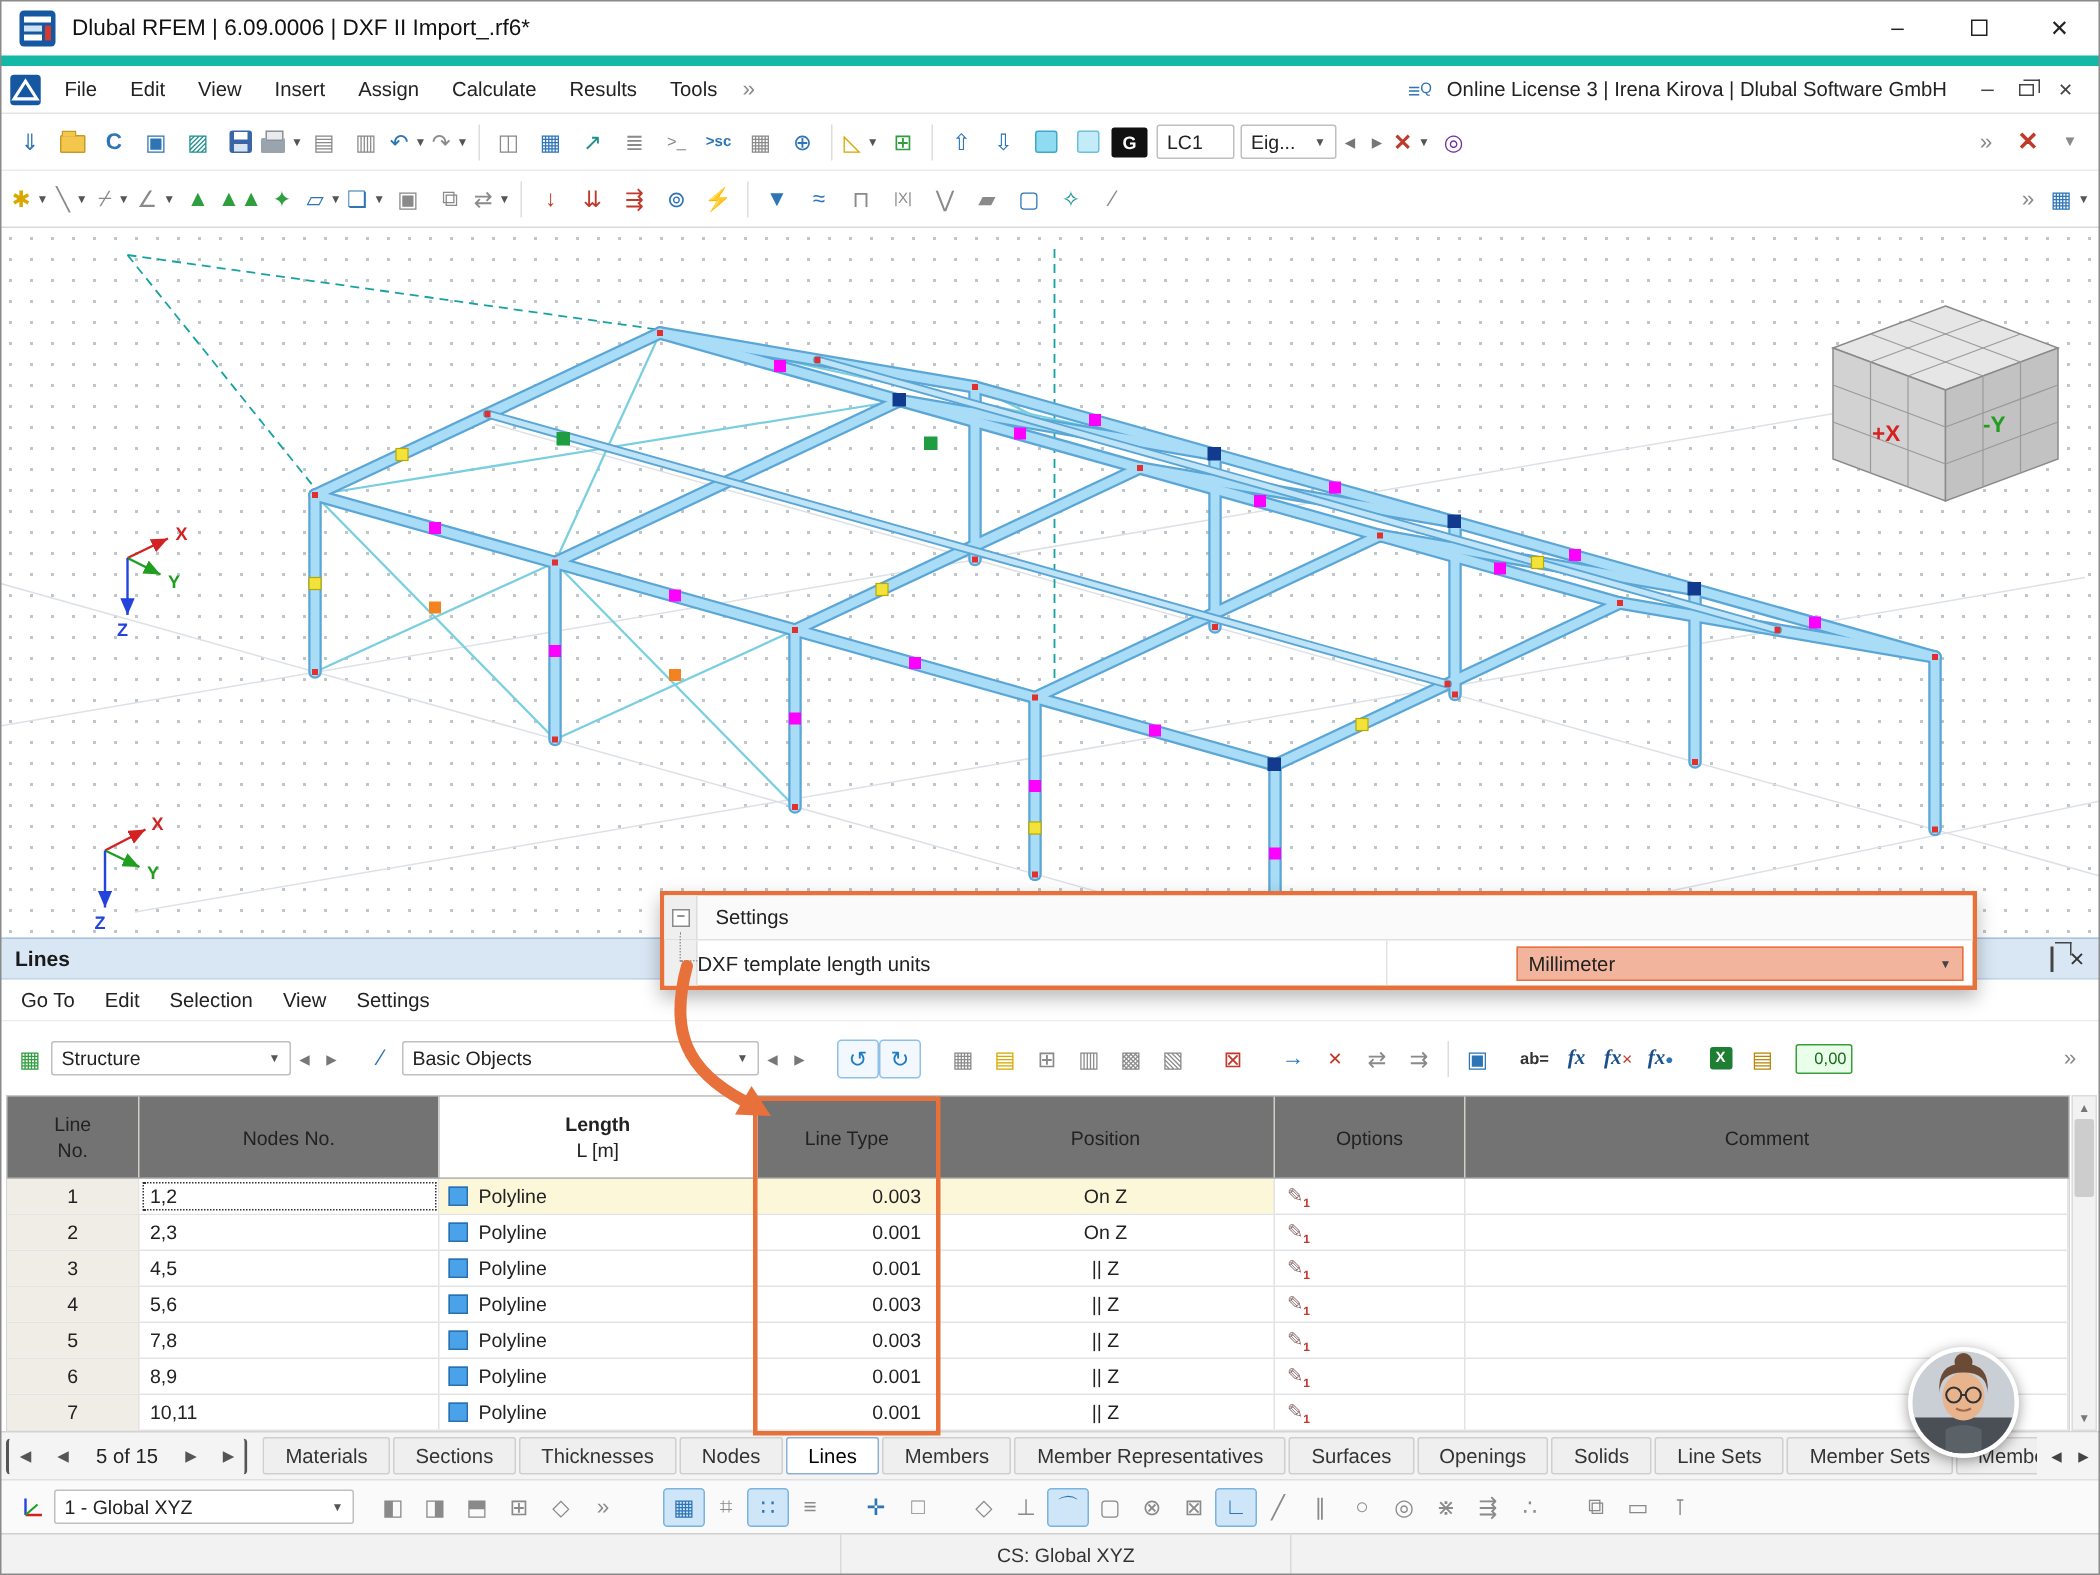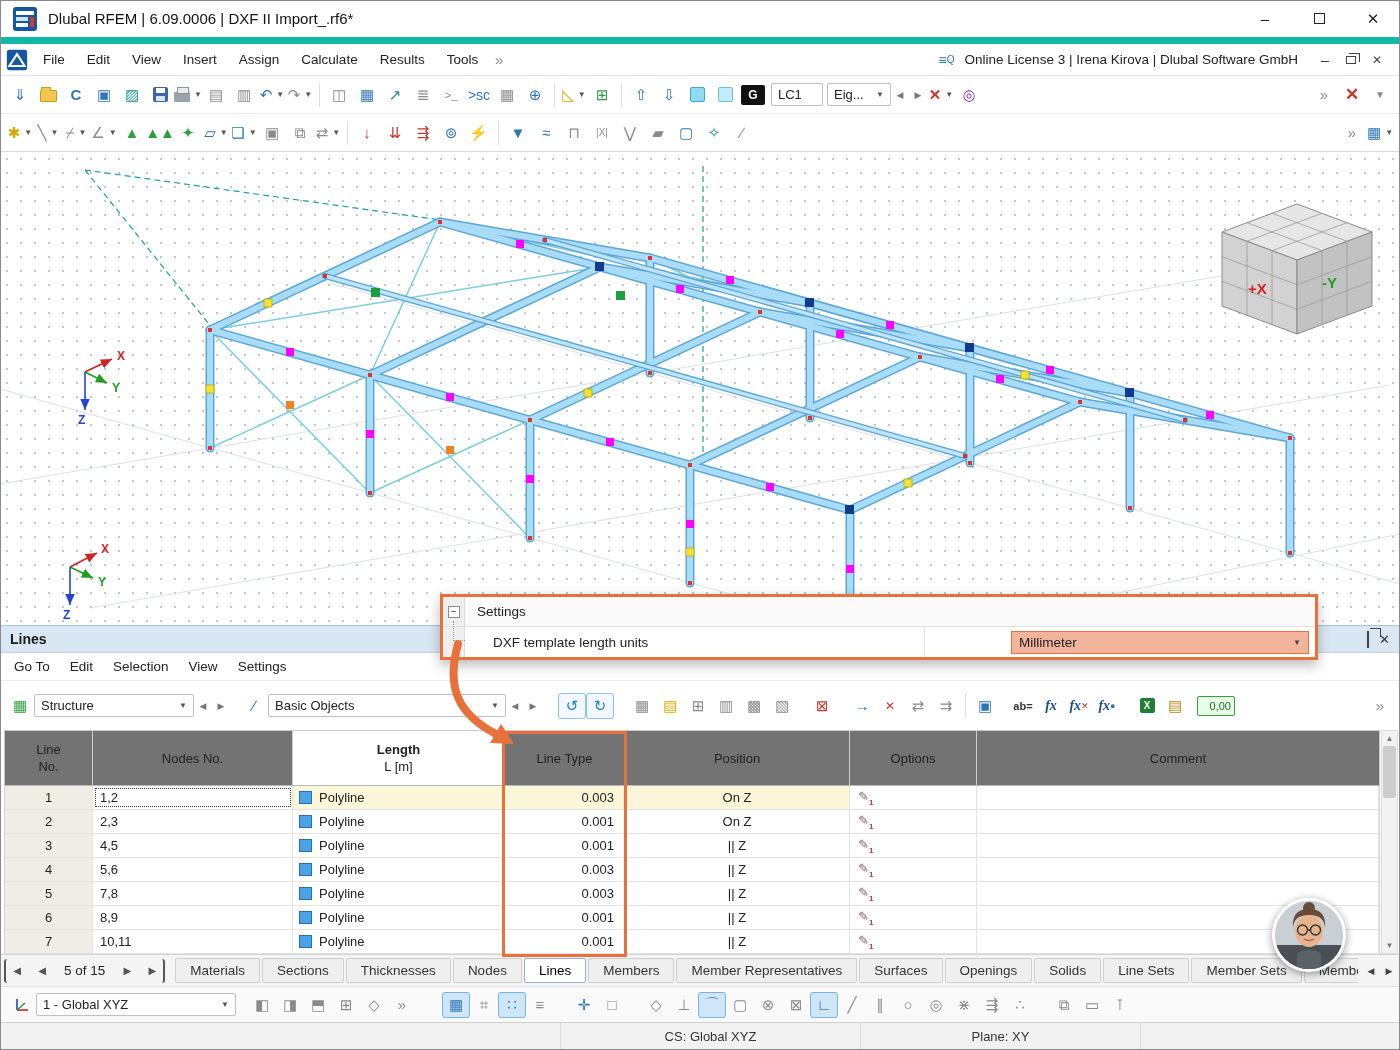--- a/index.html
+++ b/index.html
@@ -34,21 +34,21 @@
   .mdi .ico{width:26px}
   .restore-box{position:relative;width:10px;height:8px;border:1.2px solid #444}
   .restore-box::before{content:"";position:absolute;left:2px;top:-4px;width:10px;height:8px;border:1.2px solid #444;border-bottom:none;border-left:none;background:transparent}
 
   
   .toolbar1{top:76px;height:38px;background:#fff;border-bottom:1px solid #ececec;padding:0 6px}
   .toolbar2{top:114px;height:38px;background:#fff;border-bottom:1px solid #d9d9d9;padding:0 6px}
   .mini-box{width:15px;height:15px;border-radius:2px}
   .gbox{width:24px;height:20px;background:#111;color:#fff;font-weight:bold;font-size:12px;display:flex;align-items:center;justify-content:center;border-radius:2px}
   .lcd{height:20px;min-width:38px;border:1px solid #3a9e3a;background:#eaffea;color:#1c6e1c;font-size:11px;display:flex;align-items:center;justify-content:flex-end;padding:0 3px;border-radius:2px}
-  .txtico{font-size:14px;font-weight:normal;color:#2e75b6;letter-spacing:0}
+  .txtico{font-size:10px;font-weight:bold;color:#2e75b6;letter-spacing:0}
   .fx{font-family:"Liberation Serif",serif;font-style:italic;font-weight:bold;font-size:14px;color:#1a4f8a}
   .floppy{width:15px;height:15px;background:#3a66a8;border-radius:2px;position:relative}
   .floppy::before{content:"";position:absolute;left:3px;top:1px;width:9px;height:5px;background:#fff}
   .floppy::after{content:"";position:absolute;left:3px;bottom:1px;width:9px;height:5px;background:#d9e4f2}
   .folder{width:17px;height:12px;background:#f3c64e;border:1px solid #c89b28;border-radius:1px;position:relative;margin-top:3px}
   .folder::before{content:"";position:absolute;left:0;top:-4px;width:8px;height:3px;background:#f3c64e;border:1px solid #c89b28;border-bottom:none;border-radius:1px 1px 0 0}
   .printer{width:16px;height:10px;background:#9aa4ad;border-radius:1px;position:relative;margin-top:4px}
   .printer::before{content:"";position:absolute;left:3px;top:-5px;width:10px;height:5px;background:#e8eaec;border:1px solid #8b949c}
 
   
@@ -56,21 +56,21 @@
   .viewport svg{position:absolute;inset:0}
 
   
   .settings-popup{position:absolute;left:440px;top:594px;width:878px;height:66px;background:#fff;border:3px solid #e8703a;box-shadow:0 5px 12px rgba(0,0,0,.28);z-index:50;display:flex;flex-direction:column}
   .sp-row{display:flex;align-items:center;height:30px;position:relative}
   .sp-row.hdr{background:#fafafa;border-bottom:1px solid #e0e0e0}
   .sp-gutter{width:22px;height:100%;background:#efefef;border-right:1px solid #ddd;flex:0 0 auto}
   .tree-toggle{position:absolute;left:5px;top:9px;width:12px;height:12px;border:1px solid #8a8a8a;background:#fff;font-size:10px;line-height:10px;text-align:center;color:#333;z-index:2}
   .sp-title{margin-left:12px;font-size:13.5px;color:#222}
   .tree-elbow{position:absolute;left:10px;top:-6px;width:12px;height:20px;border-left:1px dotted #999;border-bottom:1px dotted #999}
-  .sp-label{margin-left:28px;font-size:13.5px;color:#222;flex:1}
+  .sp-label{font-size:13.5px;color:#222;flex:1}
   .sp-cell-line{width:1px;height:100%;background:#e4e4e4}
   .sp-combo{width:298px;height:23px;margin:0 6px 0 86px;background:#f2b49c;border:1.5px solid #e8703a;display:flex;align-items:center;padding:0 7px;font-size:13.5px;color:#222}
   .sp-combo .chev{margin-left:auto;color:#444}
 
   .callout-arrow{position:absolute;left:420px;top:640px;width:150px;height:125px;z-index:55;pointer-events:none}
   .col-highlight{position:absolute;left:502px;top:731px;width:125px;height:226px;border:3px solid #e8703a;z-index:40;pointer-events:none}
 
   
   .panel-title{top:625px;height:28px;background:#d9e7f4;border-top:1px solid #a9c3dc;border-bottom:1px solid #c3d5e8;padding:0 10px;z-index:10}
   .panel-title .t{font-weight:bold;font-size:14px;color:#1a1a1a}
@@ -770,21 +770,20 @@
   <span class="ico gray">∴</span>
   <span style="width:16px"></span>
   <span class="ico gray">⧉</span>
   <span class="ico gray">▭</span>
   <span class="ico gray">⊺</span>
 </div>
 
 <div class="band statusbar">
   <div class="sb-seg" style="width:560px;border-left:none"></div>
   <div class="sb-seg" style="width:300px">CS: Global XYZ</div>
-  <div class="sb-seg" style="width:280px">Plane: XY</div>
   <div class="sb-seg" style="flex:1"></div>
 </div>
 
 <div class="avatar">
   <svg width="68" height="68" viewBox="0 0 68 68">
     <rect width="68" height="68" fill="#c9cfd4"></rect>
     <rect x="0" y="44" width="68" height="24" fill="#4a4f55"></rect>
     <ellipse cx="34" cy="30" rx="14" ry="16" fill="#e8b48e"></ellipse>
     <path d="M18 28 Q16 8 34 8 Q52 8 50 28 Q50 14 34 14 Q18 14 18 28 Z" fill="#6b4a36"></path>
     <circle cx="34" cy="7" r="6" fill="#6b4a36"></circle>

